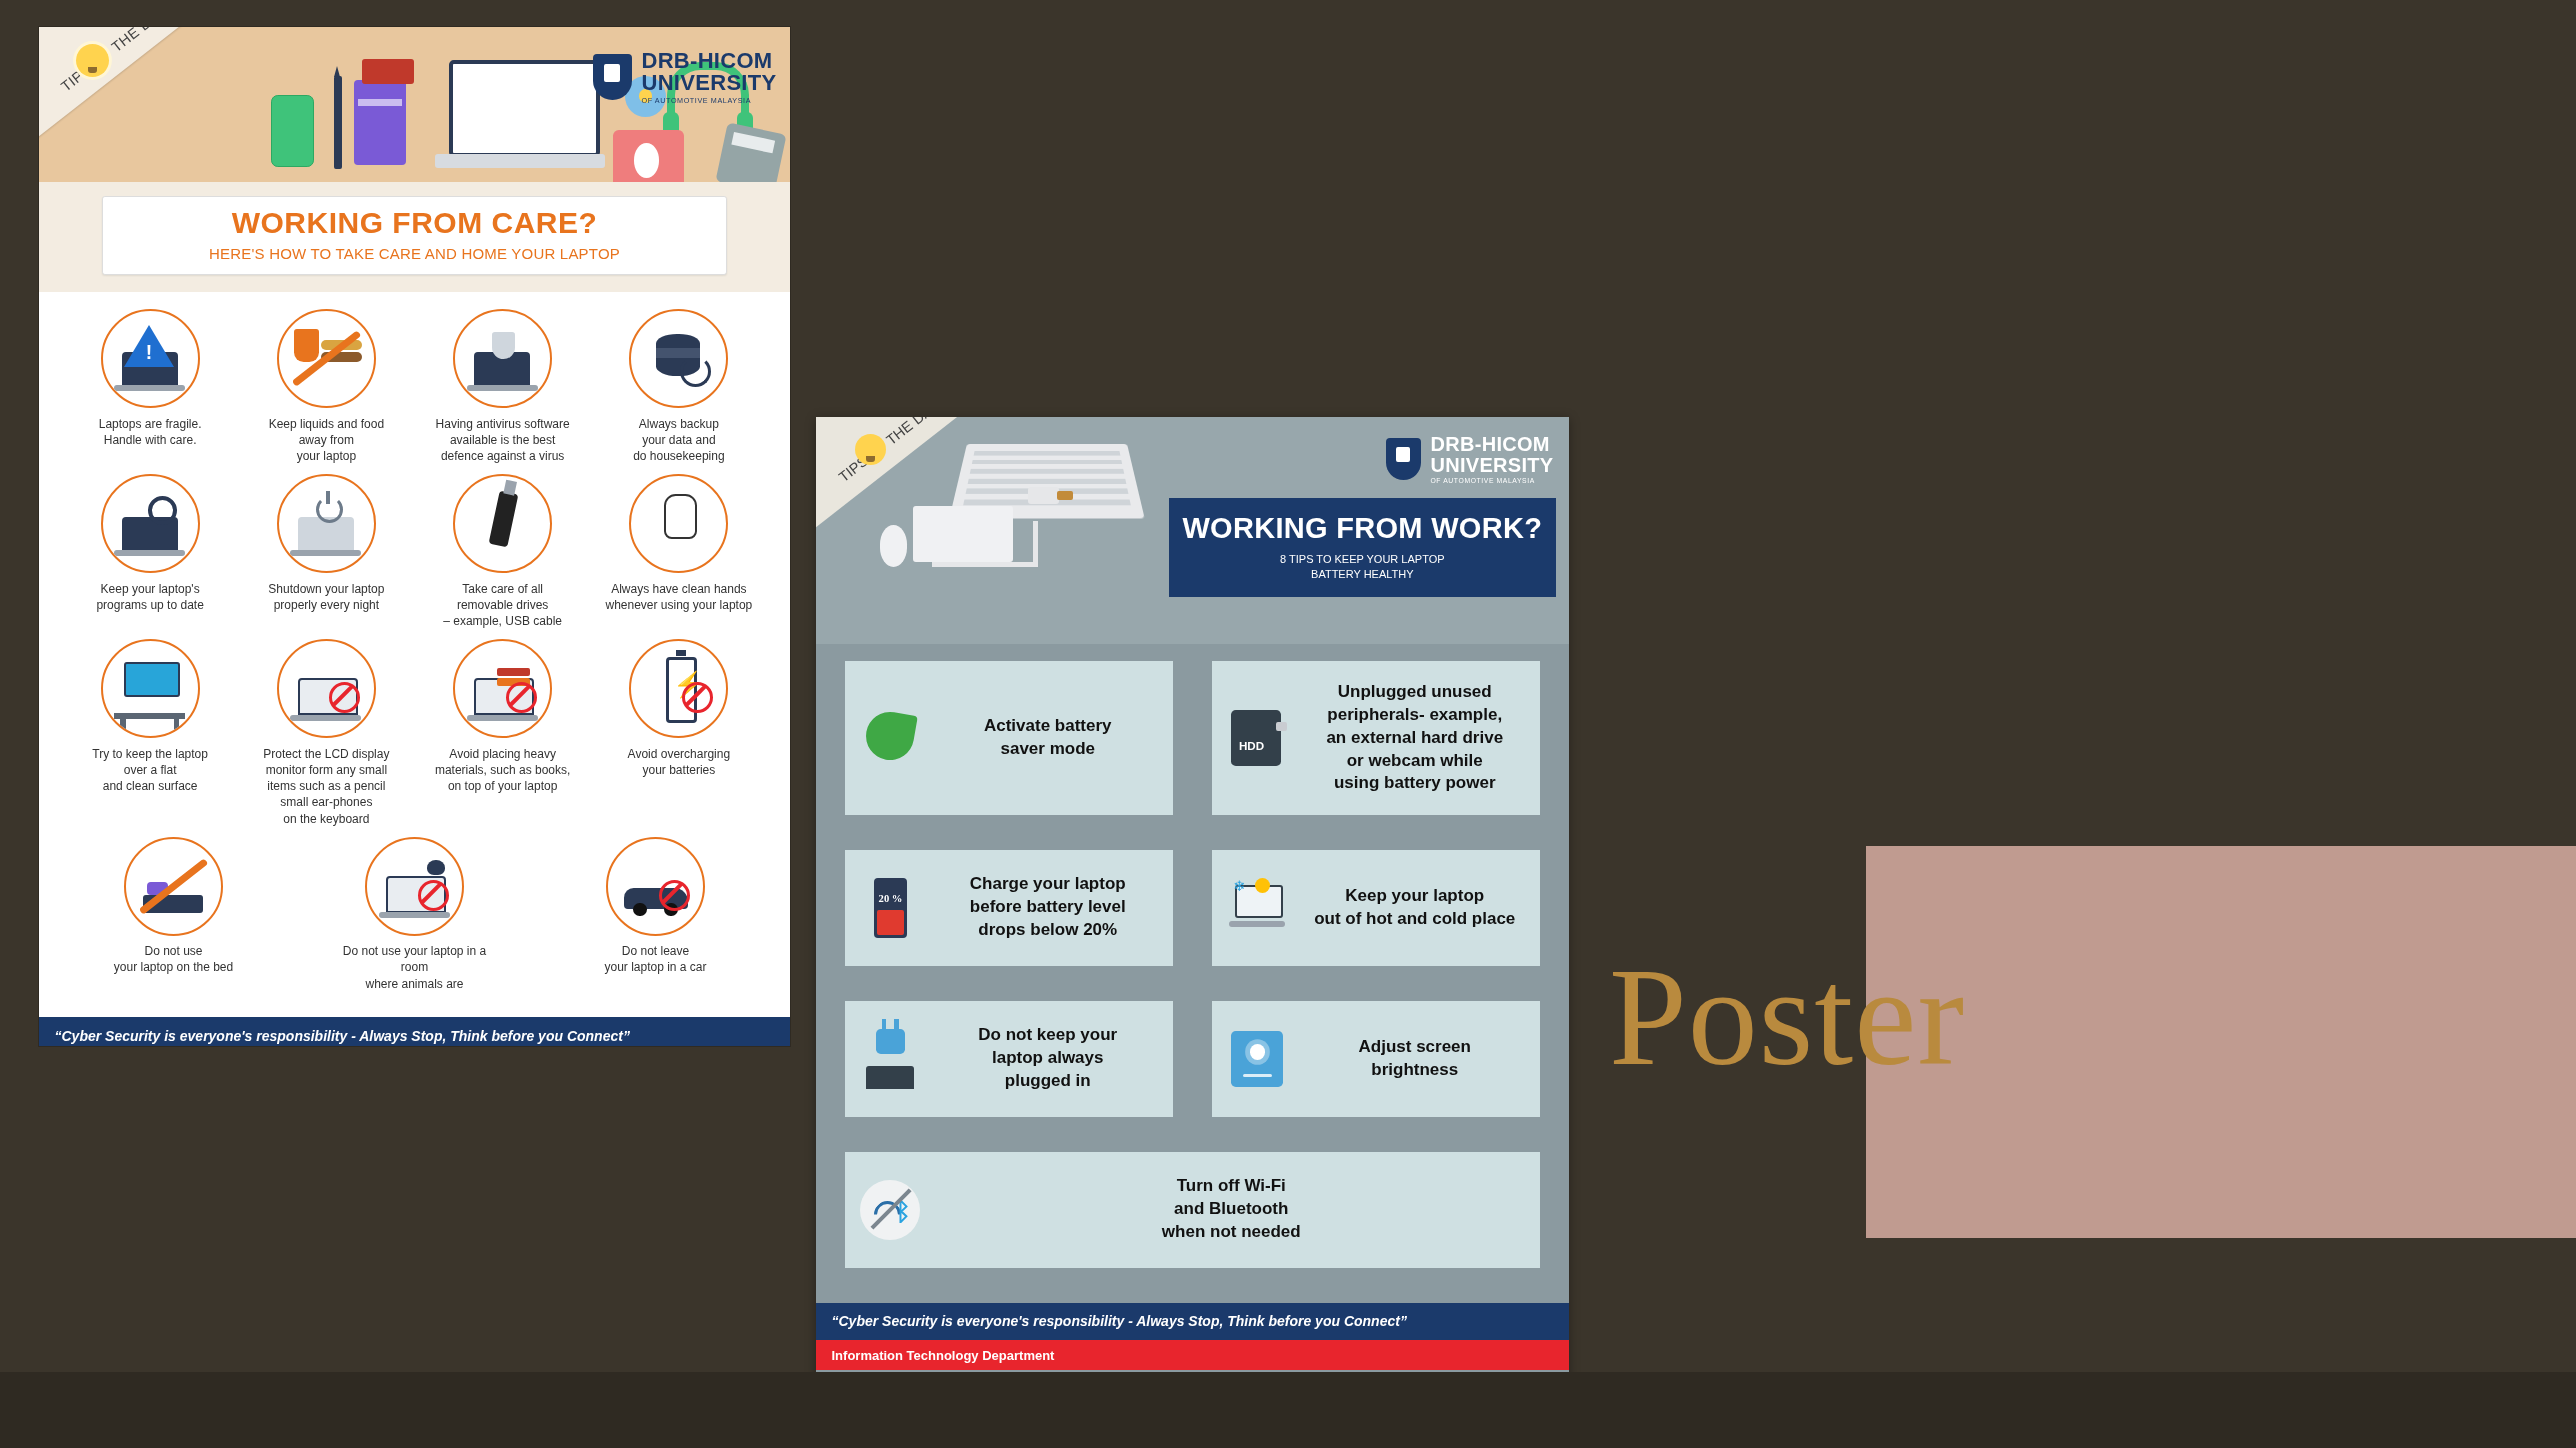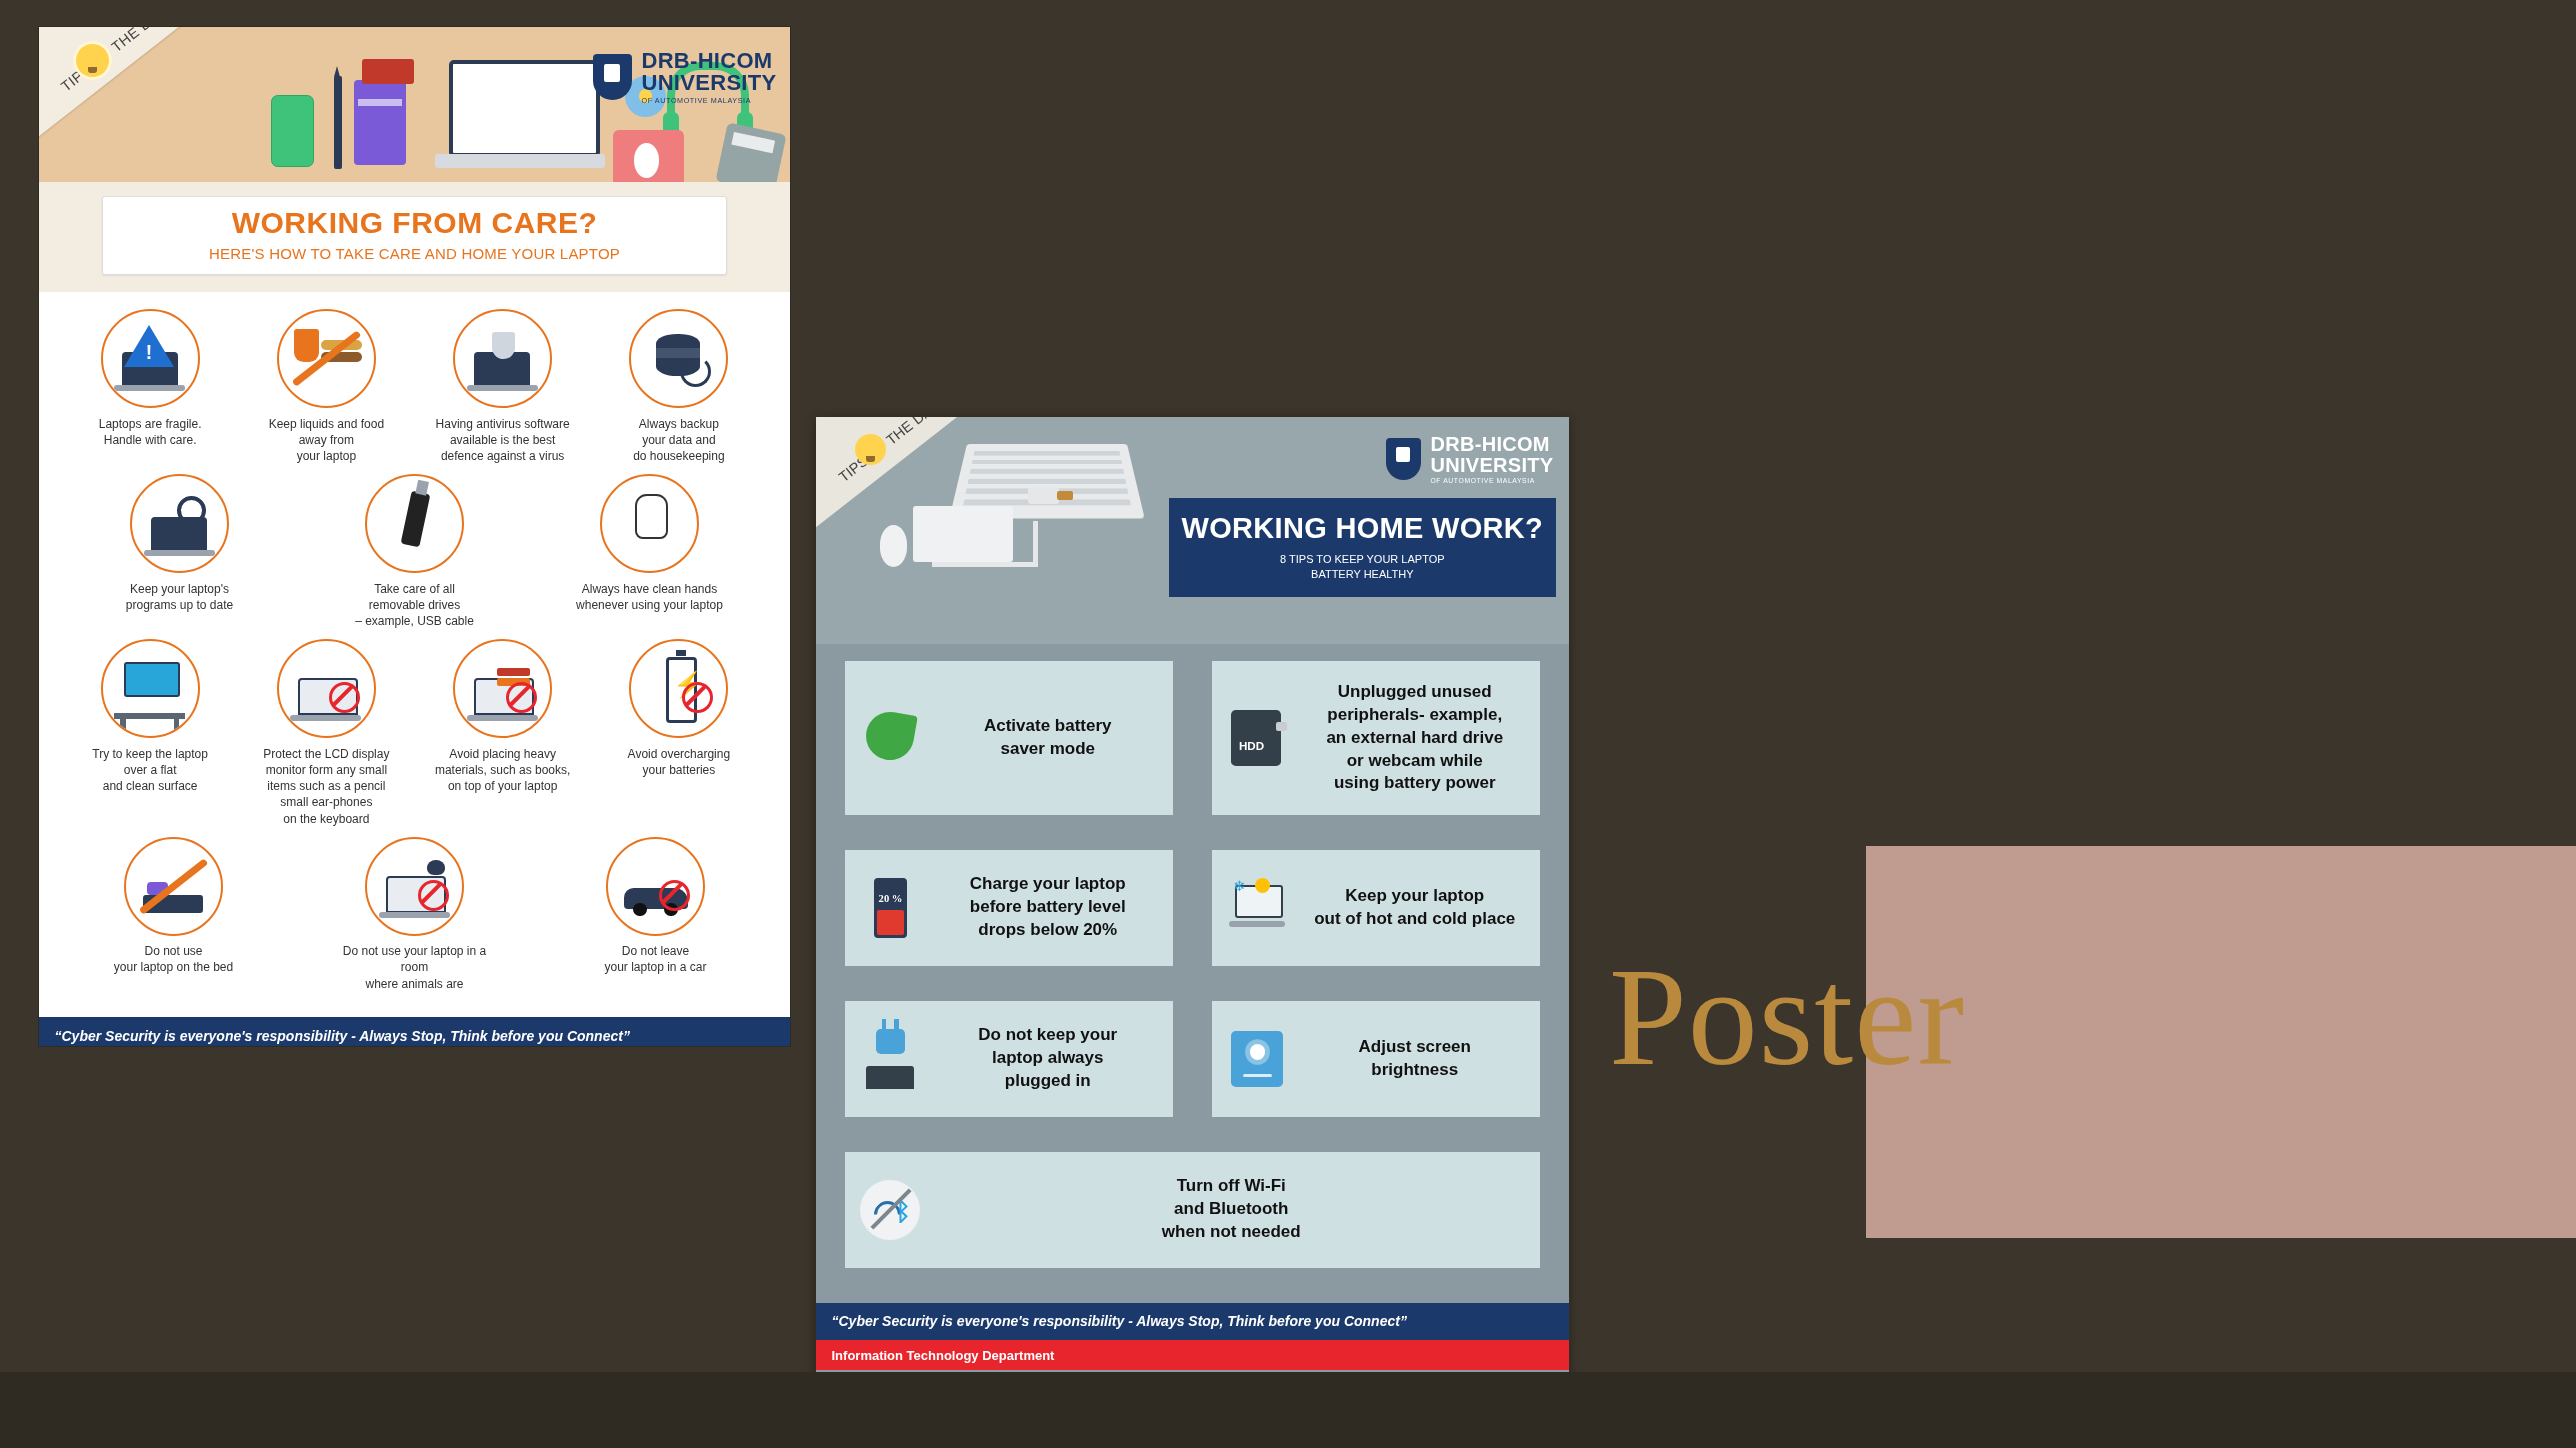--- a/index.html
+++ b/index.html
@@ -344,20 +344,28 @@
         <div class="cell1">
           <div class="circ">
             <div class="lap-base"></div>
               <div class="lap-foot"></div>
               <div class="gear"></div>
           </div>
           <div class="cap">Keep your laptop's<br>programs up to date</div>
         </div>
         <div class="cell1">
           <div class="circ">
+            <div class="lap-base" style="background:#cfd6dd"></div>
+              <div class="lap-foot"></div>
+              <div class="pwr"></div>
+          </div>
+          <div class="cap">Shutdown your laptop<br>properly every night</div>
+        </div>
+        <div class="cell1">
+          <div class="circ">
             <div class="usb"></div>
           </div>
           <div class="cap">Take care of all<br>removable drives<br>– example, USB cable</div>
         </div>
         <div class="cell1">
           <div class="circ">
             <div class="hand"></div>
           </div>
           <div class="cap">Always have clean hands<br>whenever using your laptop</div>
         </div>
@@ -447,21 +455,21 @@
       <div class="logo2">
         <div class="crest2"></div>
         <div>
           <div class="lt1">DRB-HICOM</div>
           <div class="lt2">UNIVERSITY</div>
           <div class="lt3">OF AUTOMOTIVE MALAYSIA</div>
         </div>
       </div>
 
       <div class="p2-titlebox">
-        <h1>WORKING HOME WORK?</h1>
+        <h1>WORKING FROM WORK?</h1>
         <h2>8 TIPS TO KEEP YOUR LAPTOP<br>BATTERY HEALTHY</h2>
       </div>
     </div>
 
     <div class="p2-body">
 
       <div class="p2-row">
         <div class="tipcard">
           <div class="tipicon">
               <div class="leaf"></div>

